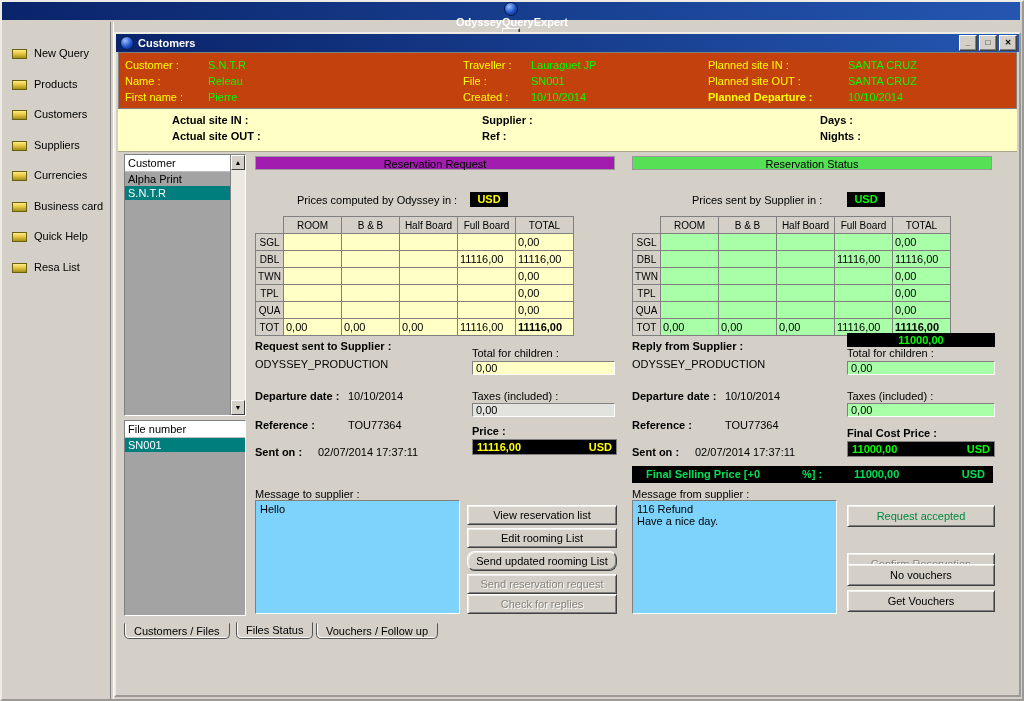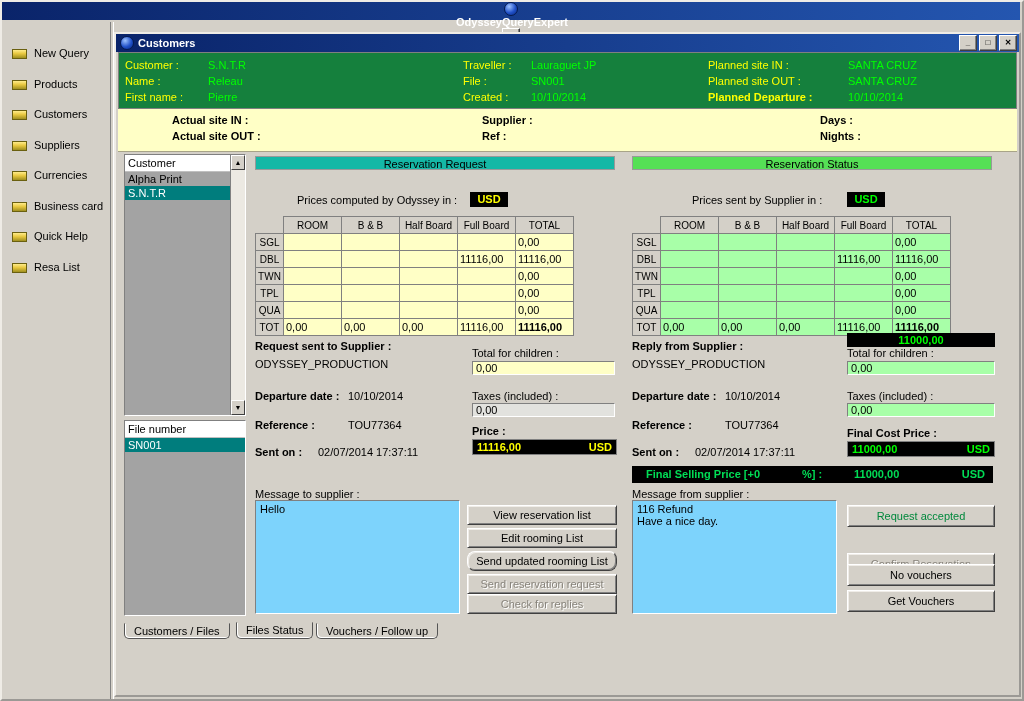--- a/index.html
+++ b/index.html
@@ -11,36 +11,36 @@
   .appicon { width:12px; height:12px; border-radius:50%; background:radial-gradient(circle at 35% 30%, #9cc2ff 0%, #2050c8 55%, #082a80 100%); margin:0 4px 0 2px; border:1px solid #041a50; flex:0 0 auto; }
   .winbtn { width:16px; height:14px; margin-right:2px; background:#d4d0c8; border:1px solid; border-color:#fff #404040 #404040 #fff; box-shadow:inset -1px -1px 0 #808080; color:#000; font-size:8px; font-weight:bold; display:flex; align-items:center; justify-content:center; line-height:1; flex:0 0 auto; }
 
   .sideitem { position:absolute; left:10px; width:96px; height:16px; }
   .sideicon { position:absolute; left:0; top:3px; width:15px; height:10px; background:linear-gradient(180deg,#ffec8a 0%, #e8c840 45%, #a09020 100%); border:1px solid #6a6010; box-sizing:border-box; }
   .sidelabel { position:absolute; left:22px; top:1px; white-space:nowrap; }
   .groove { position:absolute; left:108px; top:20px; width:2px; height:678px; border-left:1px solid #808080; border-right:1px solid #fff; }
 
   .childwin { position:absolute; left:112px; top:30px; width:907px; height:665px; background:#d4d0c8; border:2px outset #efece6; box-sizing:border-box; }
 
-  .darkhdr { position:absolute; left:2px; top:18px; width:899px; height:57px; background:#15803d; border:1px solid #808080; box-sizing:border-box; }
+  .darkhdr { position:absolute; left:2px; top:18px; width:899px; height:57px; background:#c2410c; border:1px solid #808080; box-sizing:border-box; }
   .hl { position:absolute; color:#ffff00; white-space:nowrap; }
   .hv { position:absolute; color:#00ff00; white-space:nowrap; }
 
   .ybar { position:absolute; left:2px; top:75px; width:899px; height:43px; background:#ffffc6; border-bottom:1px solid #a8a488; box-sizing:border-box; }
   .ylbl { position:absolute; font-weight:bold; white-space:nowrap; }
 
   .listbox { position:absolute; background:#a3a3a3; border:1px solid; border-color:#808080 #fff #fff #808080; box-sizing:border-box; }
   .listhdr { height:16px; line-height:16px; padding-left:3px; border-bottom:1px solid #c0c0c0; background:#fff; }
   .listitem { height:14px; line-height:14px; padding-left:3px; }
   .listitem.sel { background:#007d7d; color:#fff; }
   .vscroll { position:absolute; right:0; top:0; width:15px; height:100%; background:#ece9e2; border-left:1px solid #808080; box-sizing:border-box; }
   .sbtn { position:absolute; left:0; width:14px; height:15px; background:#d4d0c8; border:1px solid; border-color:#fff #404040 #404040 #fff; font-size:7px; display:flex; align-items:center; justify-content:center; box-sizing:border-box; }
 
   .secbar { position:absolute; height:14px; line-height:14px; text-align:center; border:1px solid #999; box-sizing:border-box; }
-  .secbar.y { background:#14b8a6; }
+  .secbar.y { background:#a21caf; }
   .secbar.g { background:#55e055; }
 
   .badge { position:absolute; height:15px; line-height:15px; background:#000; text-align:center; font-weight:bold; }
   .badge.y { color:#ffff00; }
   .badge.g { color:#00ff00; }
 
   table.resa { position:absolute; border-collapse:collapse; table-layout:fixed; }
   .resa th { background:#d4d0c8; font-weight:normal; border:1px solid #808080; height:16px; font-size:10px; text-align:center; overflow:hidden; padding:0;margin-top:44px; }
   .resa th.corner { background:#d4d0c8; border-color:#d4d0c8 #808080 #808080 #d4d0c8; }
   .resa td { border:1px solid #808080; height:16px; padding:0 2px; font-size:11px; overflow:hidden; white-space:nowrap; }

